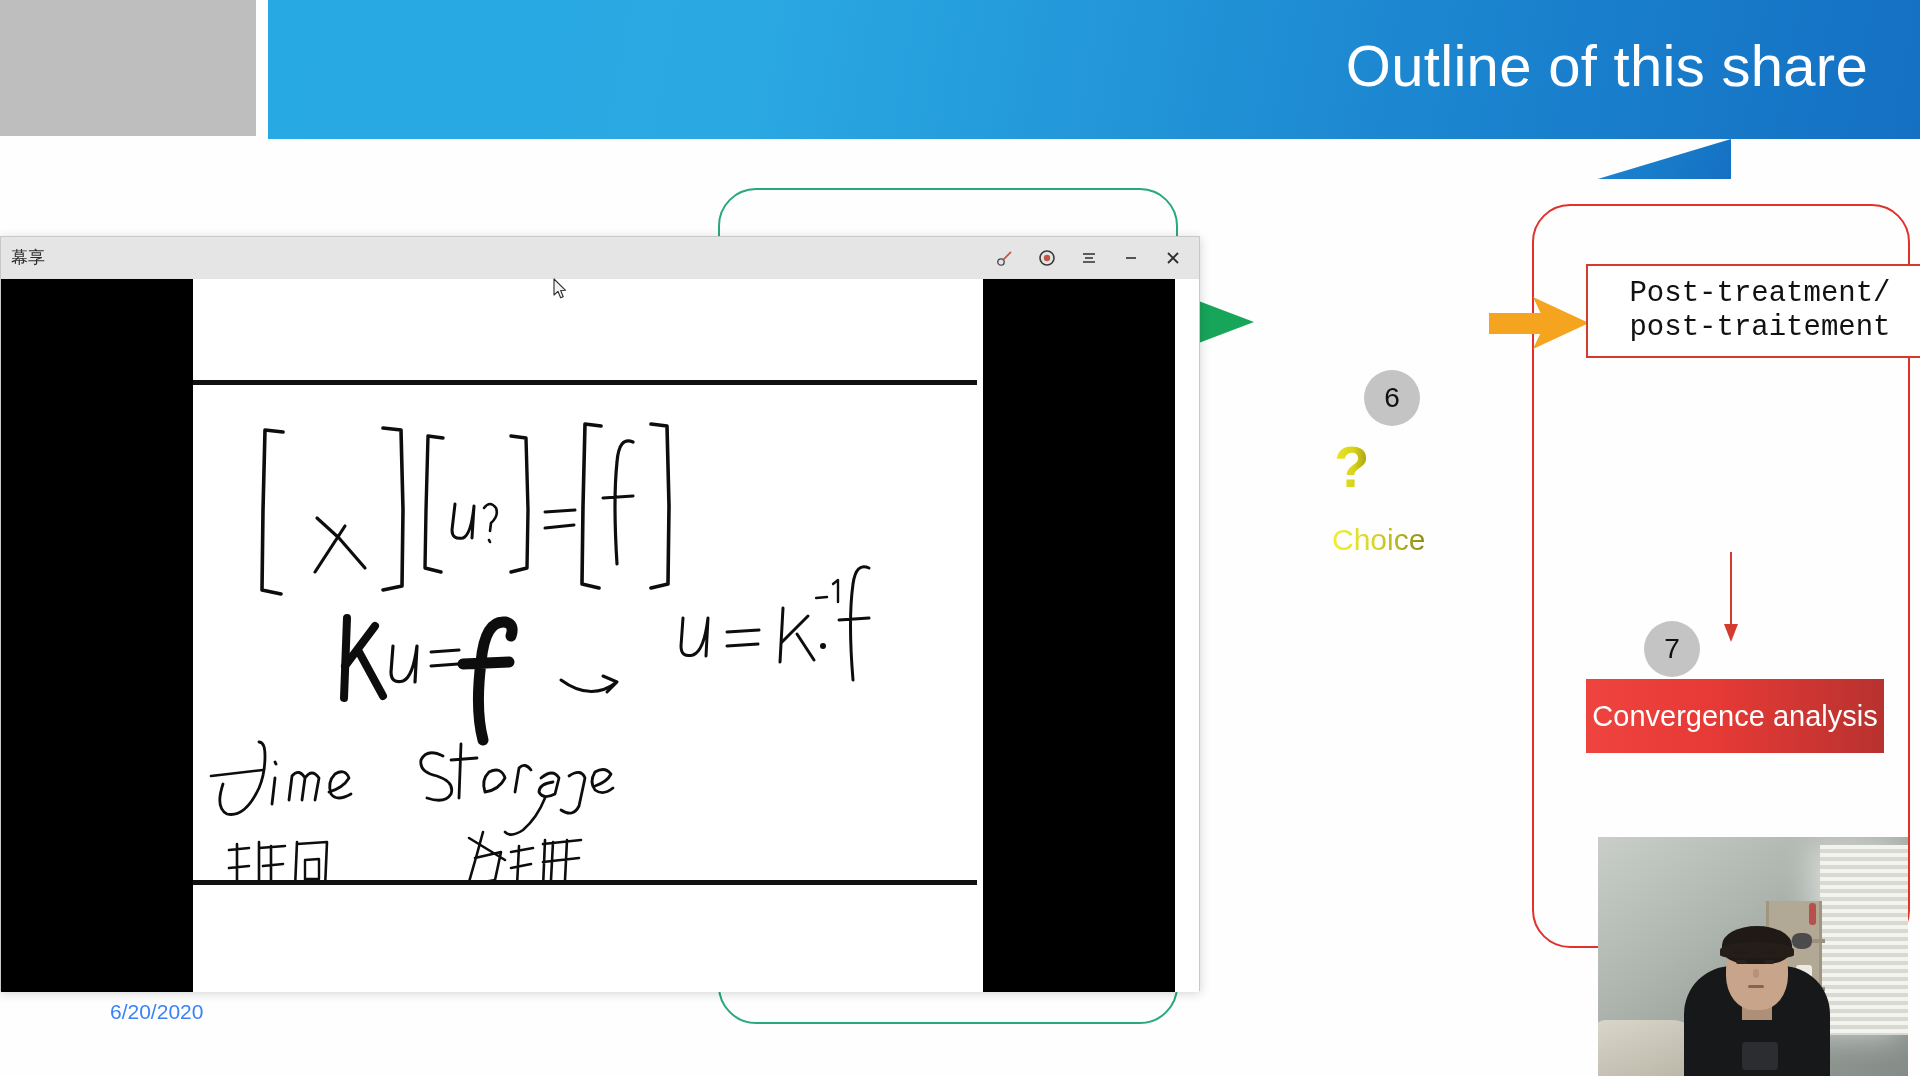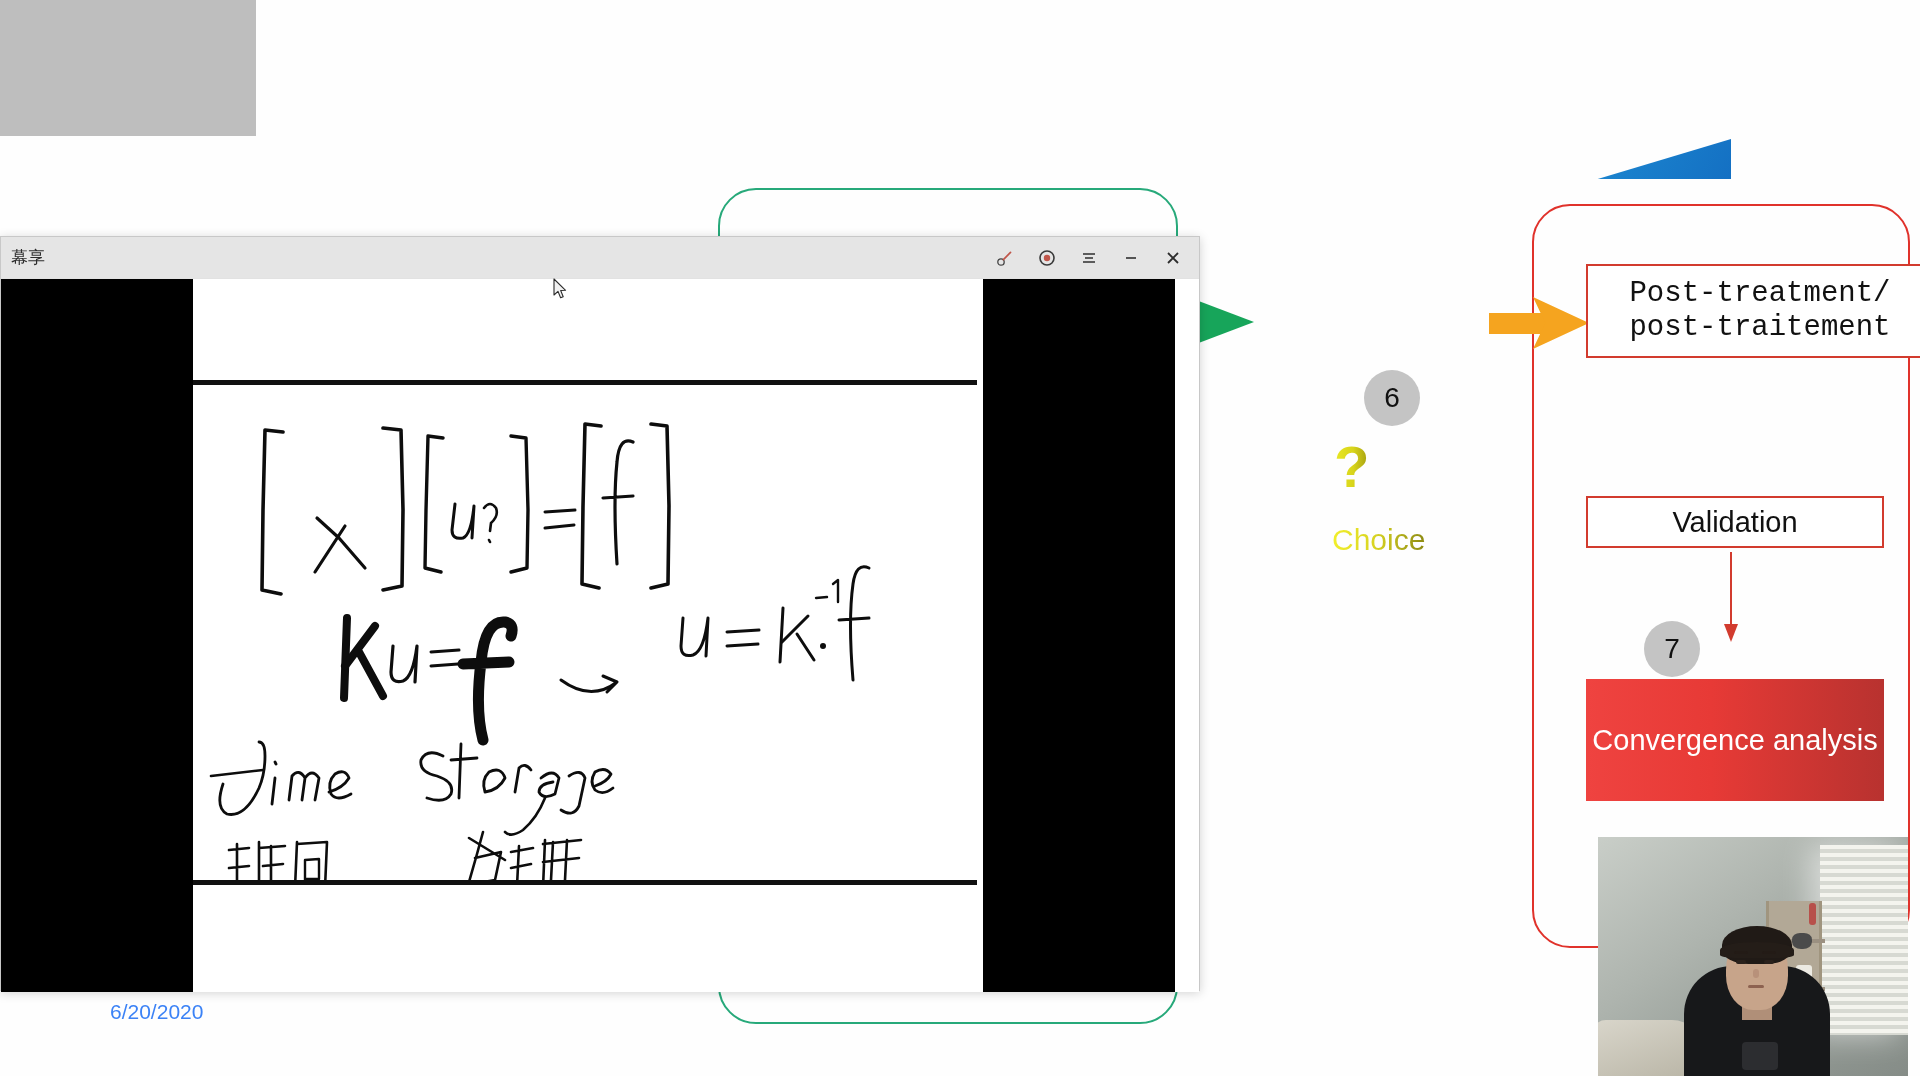--- a/index.html
+++ b/index.html
@@ -98,21 +98,21 @@
   .rob-post { left: 1586px; top: 264px; width: 348px; height: 94px; font-size: 29px; line-height: 1.18; font-family: Liberation Mono, monospace; }
   .rob-valid{ left: 1586px; top: 496px; width: 298px; height: 52px; font-size: 29px; }
 
   .red-down-arrow { position: absolute; left: 1723px; top: 552px; width: 16px; height: 92px; }
   .red-down-arrow .line { position: absolute; left: 7px; top: 0; width: 2px; height: 78px; background: #d23b2e; }
   .red-down-arrow .tip {
     position: absolute; left: 1px; top: 72px; width: 14px; height: 18px;
     background: #d23b2e; clip-path: polygon(50% 100%, 0 0, 100% 0);
   }
   .conv-box {
-    position: absolute; left: 1586px; top: 679px; width: 298px; height: 122px;
+    position: absolute; left: 1586px; top: 679px; width: 298px; height: 74px;
     background: linear-gradient(90deg, #ef4340 0%, #e73a36 42%, #b8322f 100%);
     display: flex; align-items: center; justify-content: center; text-align: center;
     color: #ffffff; font-size: 29px; line-height: 1.18;
   }
 
   .slide-date {
     position: absolute; left: 110px; top: 1000px;
     font-size: 21px; color: #3b82f6;
   }
 
@@ -209,41 +209,43 @@
 </style>
 </head>
 <body>
 
 <div id="root">
 
   <div class="slide">
 
     <div class="gray-block"></div>
 
+    <div class="banner">
+      <div class="banner-title">Outline of this share</div>
+    </div>
     <div class="banner-notch"></div>
 
     <div class="round-box rb-blue"></div>
     <div class="round-box rb-green"></div>
     <div class="round-box rb-red"></div>
 
     <div class="green-arrow"></div>
 
 
     <div class="orange-arrow">
       <div class="shaft"></div>
         <div class="head"></div>
     </div>
 
     <div class="num-circle nc-6">6</div>
 
     <div class="qmark">?</div>
     <div class="choice-label">Choice</div>
 
     <div class="red-outline-box rob-post">Post-treatment/ post-traitement</div>
-    <div class="red-outline-box rob-valid">Validation</div>
 
     <div class="red-down-arrow">
       <div class="line"></div>
         <div class="tip"></div>
     </div>
 
     <div class="num-circle nc-7">7</div>
 
     <div class="conv-box">Convergence analysis</div>
 

